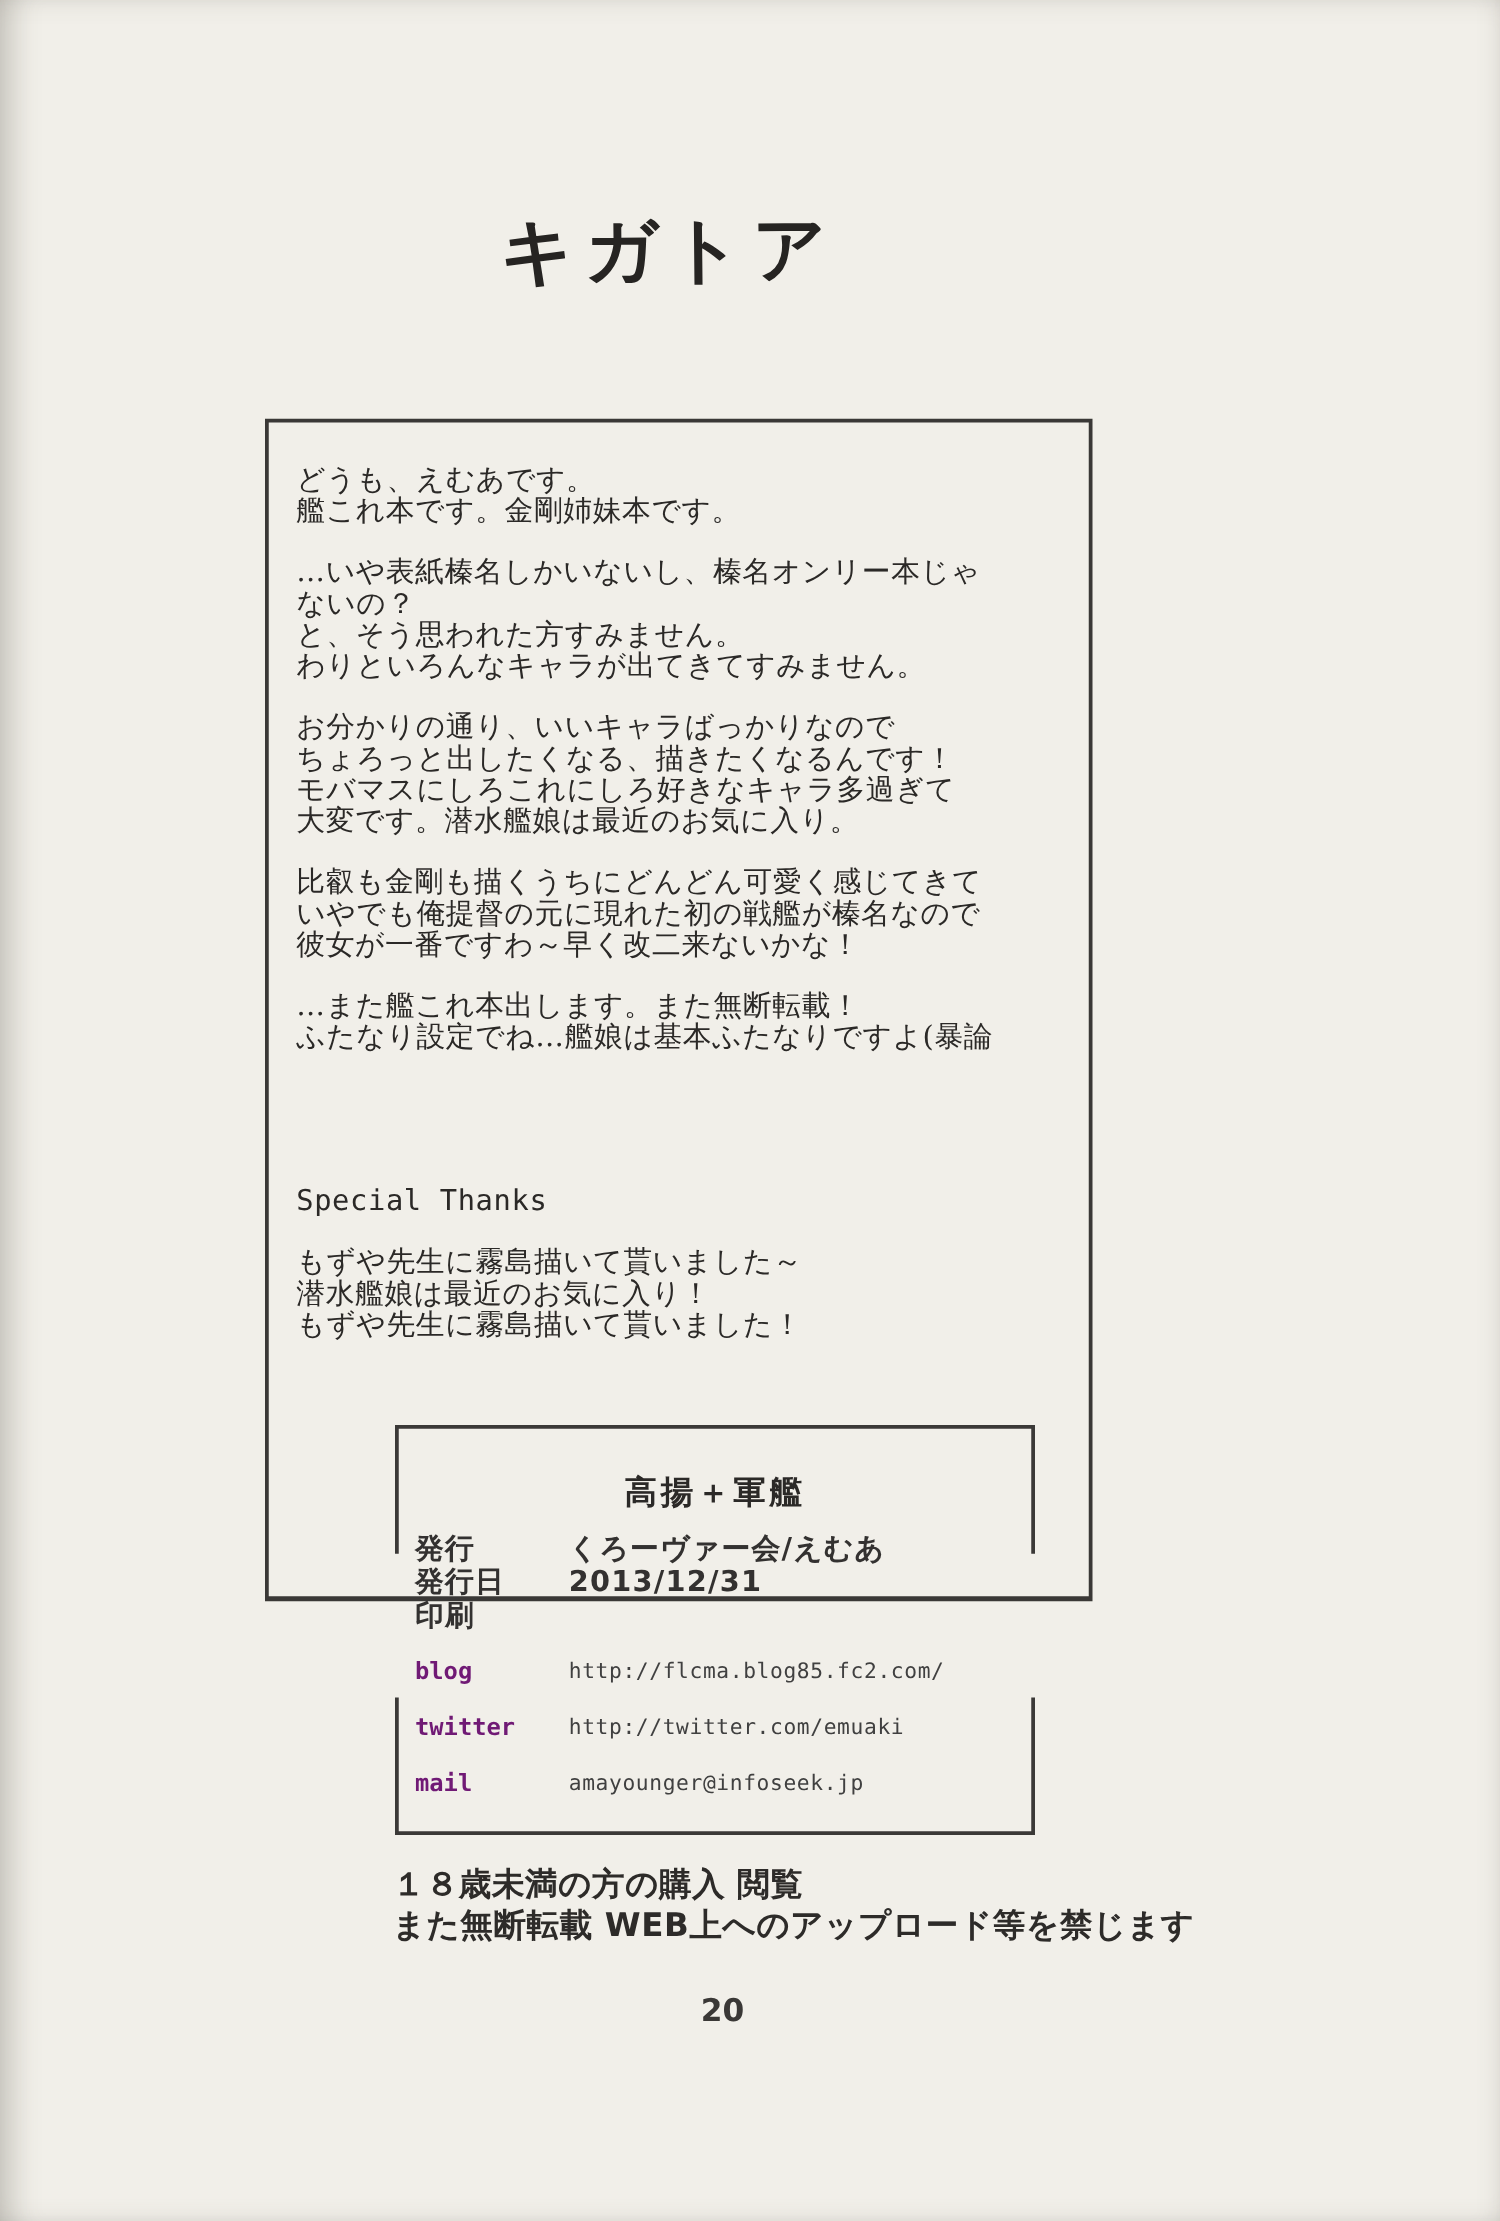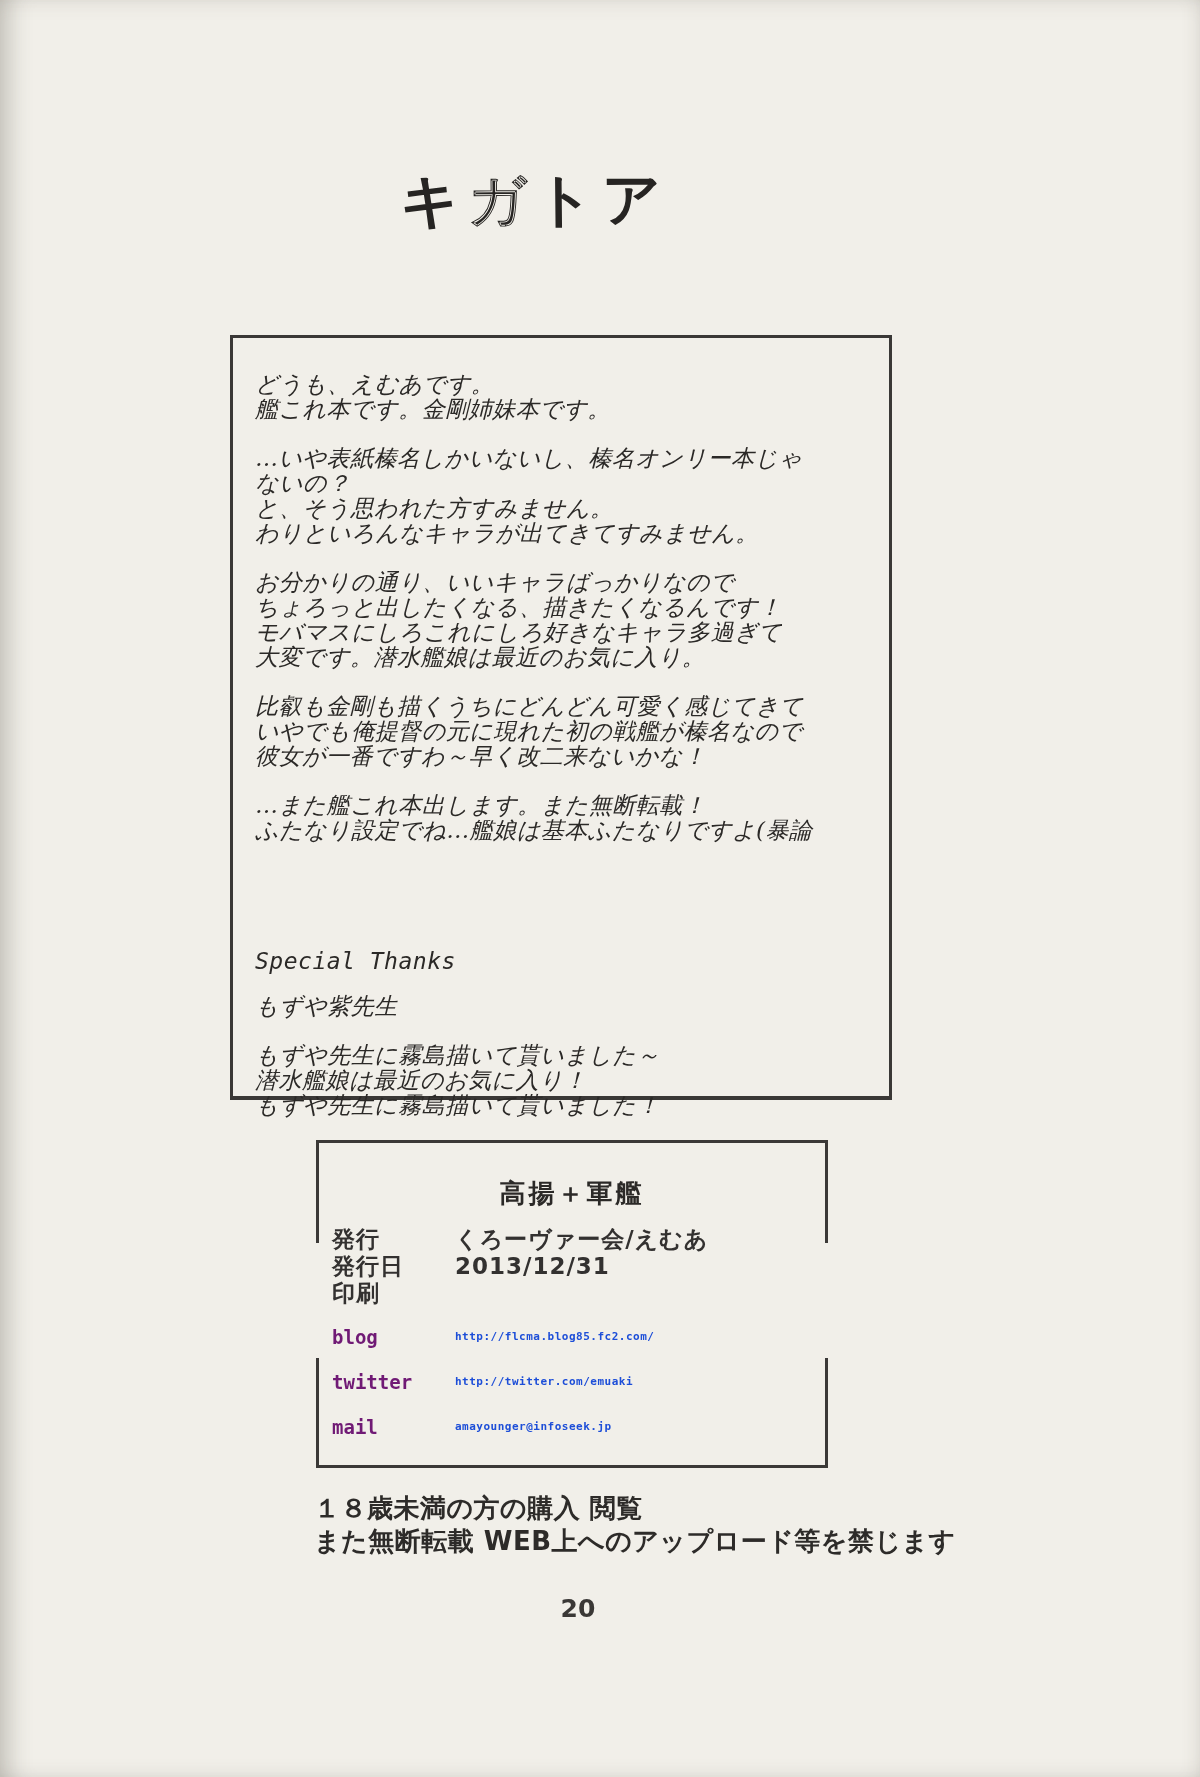--- a/index.html
+++ b/index.html
@@ -24,25 +24,24 @@
   .doujin-title{
     position:absolute;left:400px;top:162px;width:260px;
     font-family:"DejaVu Sans", sans-serif;
     font-weight:bold;font-size:58px;letter-spacing:8px;
     color:#262422;
     transform:rotate(-0.6deg);
     white-space:nowrap;
   }
   
   .box1{
-    position:absolute;left:230px;top:335px;width:662px;height:765px;
+    position:absolute;left:212px;top:335px;width:662px;height:946px;
     border:3px solid #3a3836;border-bottom-width:4px;
     box-sizing:border-box;
     padding:34px 18px 0 22px;
-    font-style:italic;
   }
   .box1 .ln{
     font-size:23px;line-height:25px;letter-spacing:0.5px;
     white-space:nowrap;color:#2b2927;
   }
   .para{margin:0 0 0 0;}
   .para + .para{margin-top:24px;}
   .para.gap-lg{margin-top:106px;}
   .para.gap-sm{margin-top:20px;}
   .mono-line{
@@ -70,22 +69,22 @@
   .crows{position:absolute;left:16px;top:86px;right:12px;}
   .crow{display:flex;align-items:flex-start;height:27px;}
   .crow.sp{margin-top:17px;height:28px;}
   .clabel{width:123px;flex:0 0 123px;}
   .jp-t{
     font-family:"DejaVu Sans", sans-serif;font-weight:bold;
     font-size:23px;line-height:26px;letter-spacing:1px;color:#333130;
     white-space:nowrap;
   }
   .mono-t{
-    font-family:"DejaVu Sans Mono", monospace;font-weight:bold;
-    font-size:11px;line-height:26px;letter-spacing:0.5px;color:#1d4ed8;
+    font-family:"DejaVu Sans Mono", monospace;font-weight:normal;
+    font-size:17px;line-height:26px;letter-spacing:0.5px;color:#404040;
     white-space:nowrap;
   }
   .mono-lbl{
     font-family:"DejaVu Sans Mono", monospace;font-weight:bold;
     font-size:19px;line-height:26px;color:#701a75;white-space:nowrap;
   }
   .disclaimer{
     position:absolute;left:314px;top:1492px;width:640px;
     font-family:"DejaVu Sans", sans-serif;font-weight:bold;
     font-size:26px;line-height:33px;letter-spacing:0.5px;
@@ -127,23 +126,20 @@
       <div class="ln">いやでも俺提督の元に現れた初の戦艦が榛名なので</div>
       <div class="ln">彼女が一番ですわ～早く改二来ないかな！</div>
     </div>
     <div class="para">
       <div class="ln">…また艦これ本出します。また無断転載！</div>
       <div class="ln">ふたなり設定でね…艦娘は基本ふたなりですよ(暴論</div>
     </div>
     <div class="para gap-lg">
       <div class="ln mono-line">Special Thanks</div>
     </div>
-    <div class="para gap-sm">
-      <div class="ln">もずや紫先生</div>
-    </div>
     <div class="para">
       <div class="ln">もずや先生に霧島描いて貰いました～</div>
       <div class="ln">潜水艦娘は最近のお気に入り！</div>
       <div class="ln">もずや先生に霧島描いて貰いました！</div>
     </div>
   </div>
 
   <div class="box2">
     <div class="b2line b2-top"></div>
     <div class="b2line b2-bottom"></div>

